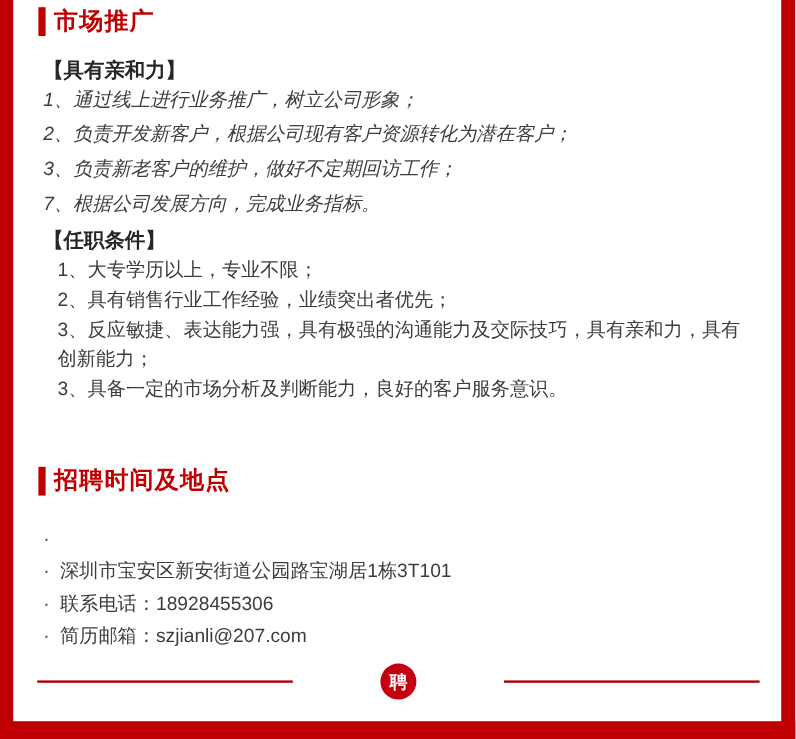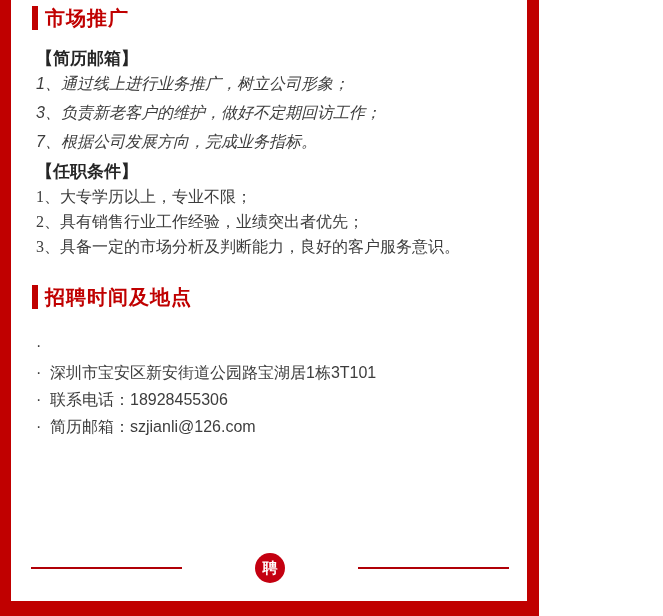--- a/index.html
+++ b/index.html
@@ -2,21 +2,21 @@
 <html style="--accent: #c00000; --badge: #c40010; --divider-line: #b00007; --body-text: #3d3d3d; --heading-text: #262626;"><head>
 <meta charset="utf-8">
 <style>
   * { margin: 0; padding: 0; box-sizing: border-box; }
   html, body { background: #ffffff; }
   body {
     font-family: "Liberation Sans", "DejaVu Sans", sans-serif;
   }
   .page {
     position: relative;
-    width: 539px;
+    width: 663px;
     height: 616px;
     background: #ffffff;
     overflow: hidden;
   }
   
   .edge-left {
     position: absolute; left: 0; top: 0;
     width: 11px; height: 100%;
     background: var(--accent, #c00000);
   }
@@ -58,23 +58,23 @@
   }
   .section-heading {
     font-size: 17px;
     font-weight: bold;
     color: var(--heading-text, #262626);
     line-height: 20px;
     margin-bottom: 3px;
   }
   .top-title { margin-bottom: 19px; }
   .sec-duties .item { line-height: 24px; margin-bottom: 5px; font-style: italic; }
-  .sec-requirements { margin-top: 8px; font-family: Liberation Serif, serif; }
-  .sec-requirements .item { line-height: 24px; margin-bottom: 1px; }
-  .sec-recruit { margin-top: 26px; }
+  .sec-requirements { margin-top: 8px; }
+  .sec-requirements .item { line-height: 24px; margin-bottom: 1px; margin-left: 12px; }
+  .sec-recruit { margin-top: 52px; }
   .sec-recruit .title-row { margin-bottom: 25px; }
   .bullet-item {
     line-height: 24px;
     margin-bottom: 3px;
     display: flex;
   }
   .bullet {
     display: inline-block;
     width: 14px;
     flex: 0 0 auto;
@@ -120,30 +120,32 @@
   <div class="edge-bottom"></div>
 
   <div class="content">
 
     <div class="title-row top-title">
       <span class="accent-bar"></span>
       <h1 class="page-title">市场推广</h1>
     </div>
 
     <section class="sec-duties">
-      <h2 class="section-heading">【简历邮箱】</h2>
+      <h2 class="section-heading">【具有亲和力】</h2>
       <p class="item">1、通过线上进行业务推广，树立公司形象；</p>
+      <p class="item">2、负责开发新客户，根据公司现有客户资源转化为潜在客户；</p>
       <p class="item">3、负责新老客户的维护，做好不定期回访工作；</p>
       <p class="item">7、根据公司发展方向，完成业务指标。</p>
     </section>
 
     <section class="sec-requirements">
       <h2 class="section-heading">【任职条件】</h2>
       <p class="item">1、大专学历以上，专业不限；</p>
       <p class="item">2、具有销售行业工作经验，业绩突出者优先；</p>
+      <p class="item">3、反应敏捷、表达能力强，具有极强的沟通能力及交际技巧，具有亲和力，具有创新能力；</p>
       <p class="item">3、具备一定的市场分析及判断能力，良好的客户服务意识。</p>
     </section>
 
     <section class="sec-recruit">
       <div class="title-row">
         <span class="accent-bar"></span>
         <h2 class="sub-title">招聘时间及地点</h2>
       </div>
       <p class="bullet-item">
         <span class="bullet">·</span>
@@ -151,21 +153,21 @@
       <p class="bullet-item">
         <span class="bullet">·</span>
         <span>深圳市宝安区新安街道公园路宝湖居1栋3T101</span>
       </p>
       <p class="bullet-item">
         <span class="bullet">·</span>
         <span>联系电话：18928455306</span>
       </p>
       <p class="bullet-item">
         <span class="bullet">·</span>
-        <span>简历邮箱：szjianli@126.com</span>
+        <span>简历邮箱：szjianli@207.com</span>
       </p>
     </section>
 
   </div>
 
   <div class="divider">
     <span class="line"></span>
     <span class="badge">
       <span>聘</span>
     </span>

